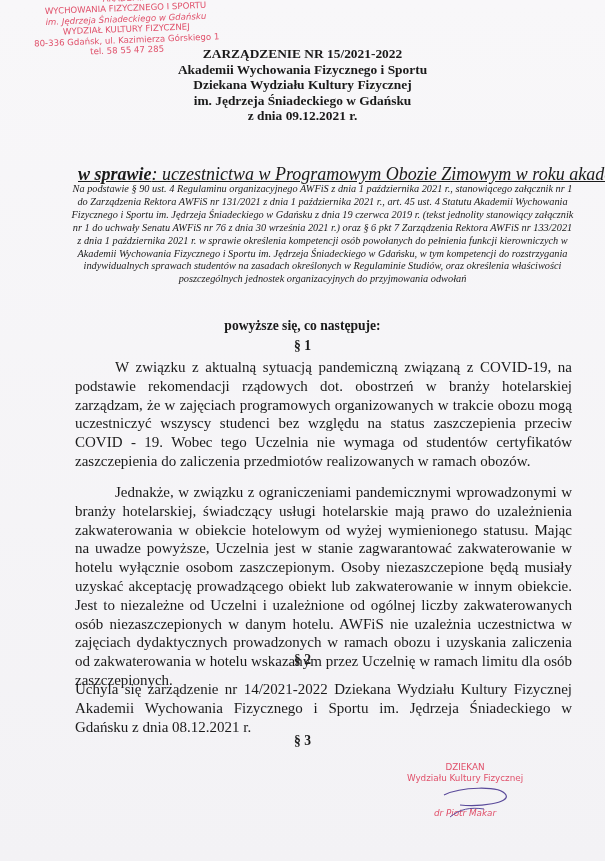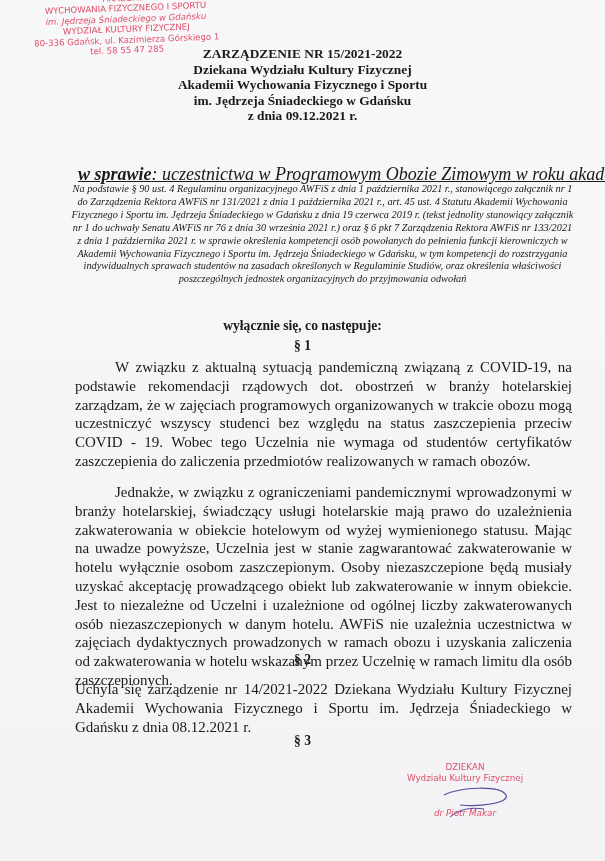--- a/index.html
+++ b/index.html
@@ -70,31 +70,31 @@
     <div>AKADEMIA</div>
     <div>WYCHOWANIA FIZYCZNEGO I SPORTU</div>
     <div class="it">im. Jędrzeja Śniadeckiego w Gdańsku</div>
     <div>WYDZIAŁ KULTURY FIZYCZNEJ</div>
     <div>80-336 Gdańsk, ul. Kazimierza Górskiego 1</div>
     <div>tel. 58 55 47 285</div>
   </div>
 
   <div class="header">
     <div>ZARZĄDZENIE NR 15/2021-2022</div>
+    <div>Akademii Wychowania Fizycznego i Sportu</div>
     <div>Dziekana Wydziału Kultury Fizycznej</div>
-    <div>Akademii Wychowania Fizycznego i Sportu</div>
     <div>im. Jędrzeja Śniadeckiego w Gdańsku</div>
     <div>z dnia 09.12.2021 r.</div>
   </div>
 
   <div class="subject"><b>w sprawie</b><span>: uczestnictwa w Programowym Obozie Zimowym w roku akademickim 2021/2022</span></div>
 
   <div class="basis">Na podstawie § 90 ust. 4 Regulaminu organizacyjnego AWFiS z dnia 1 października 2021 r., stanowiącego załącznik nr 1 do Zarządzenia Rektora AWFiS nr 131/2021 z dnia 1 października 2021 r., art. 45 ust. 4 Statutu Akademii Wychowania Fizycznego i Sportu im. Jędrzeja Śniadeckiego w Gdańsku z dnia 19 czerwca 2019 r. (tekst jednolity stanowiący załącznik nr 1 do uchwały Senatu AWFiS nr 76 z dnia 30 września 2021 r.) oraz § 6 pkt 7 Zarządzenia Rektora AWFiS nr 133/2021 z dnia 1 października 2021 r. w sprawie określenia kompetencji osób powołanych do pełnienia funkcji kierowniczych w Akademii Wychowania Fizycznego i Sportu im. Jędrzeja Śniadeckiego w Gdańsku, w tym kompetencji do rozstrzygania indywidualnych sprawach studentów na zasadach określonych w Regulaminie Studiów, oraz określenia właściwości poszczególnych jednostek organizacyjnych do przyjmowania odwołań</div>
 
-  <div class="orders">wyłącznie się, co następuje:</div>
+  <div class="orders">powyższe się, co następuje:</div>
 
   <div class="sec" style="top:338px">§ 1</div>
   <div class="para" style="top:358px"><span class="indent"></span><span>W związku z aktualną sytuacją pandemiczną związaną z COVID-19, na podstawie rekomendacji rządowych dot. obostrzeń w branży hotelarskiej zarządzam, że w zajęciach programowych organizowanych w trakcie obozu mogą uczestniczyć wszyscy studenci bez względu na status zaszczepienia przeciw COVID - 19. Wobec tego Uczelnia nie wymaga od studentów certyfikatów zaszczepienia do zaliczenia przedmiotów realizowanych w ramach obozów.</span></div>
   <div class="para" style="top:483px"><span class="indent"></span><span>Jednakże, w związku z ograniczeniami pandemicznymi wprowadzonymi w branży hotelarskiej, świadczący usługi hotelarskie mają prawo do uzależnienia zakwaterowania w obiekcie hotelowym od wyżej wymienionego statusu. Mając na uwadze powyższe, Uczelnia jest w stanie zagwarantować zakwaterowanie w hotelu wyłącznie osobom zaszczepionym. Osoby niezaszczepione będą musiały uzyskać akceptację prowadzącego obiekt lub zakwaterowanie w innym obiekcie. Jest to niezależne od Uczelni i uzależnione od ogólnej liczby zakwaterowanych osób niezaszczepionych w danym hotelu. AWFiS nie uzależnia uczestnictwa w zajęciach dydaktycznych prowadzonych w ramach obozu i uzyskania zaliczenia od zakwaterowania w hotelu wskazanym przez Uczelnię w ramach limitu dla osób zaszczepionych.</span></div>
 
   <div class="sec" style="top:652px">§ 2</div>
   <div class="para" style="top:680px">Uchyla się zarządzenie nr 14/2021-2022 Dziekana Wydziału Kultury Fizycznej Akademii Wychowania Fizycznego i Sportu  im. Jędrzeja Śniadeckiego w Gdańsku z dnia 08.12.2021 r.</div>
 
   <div class="sec" style="top:733px">§ 3</div>
 

